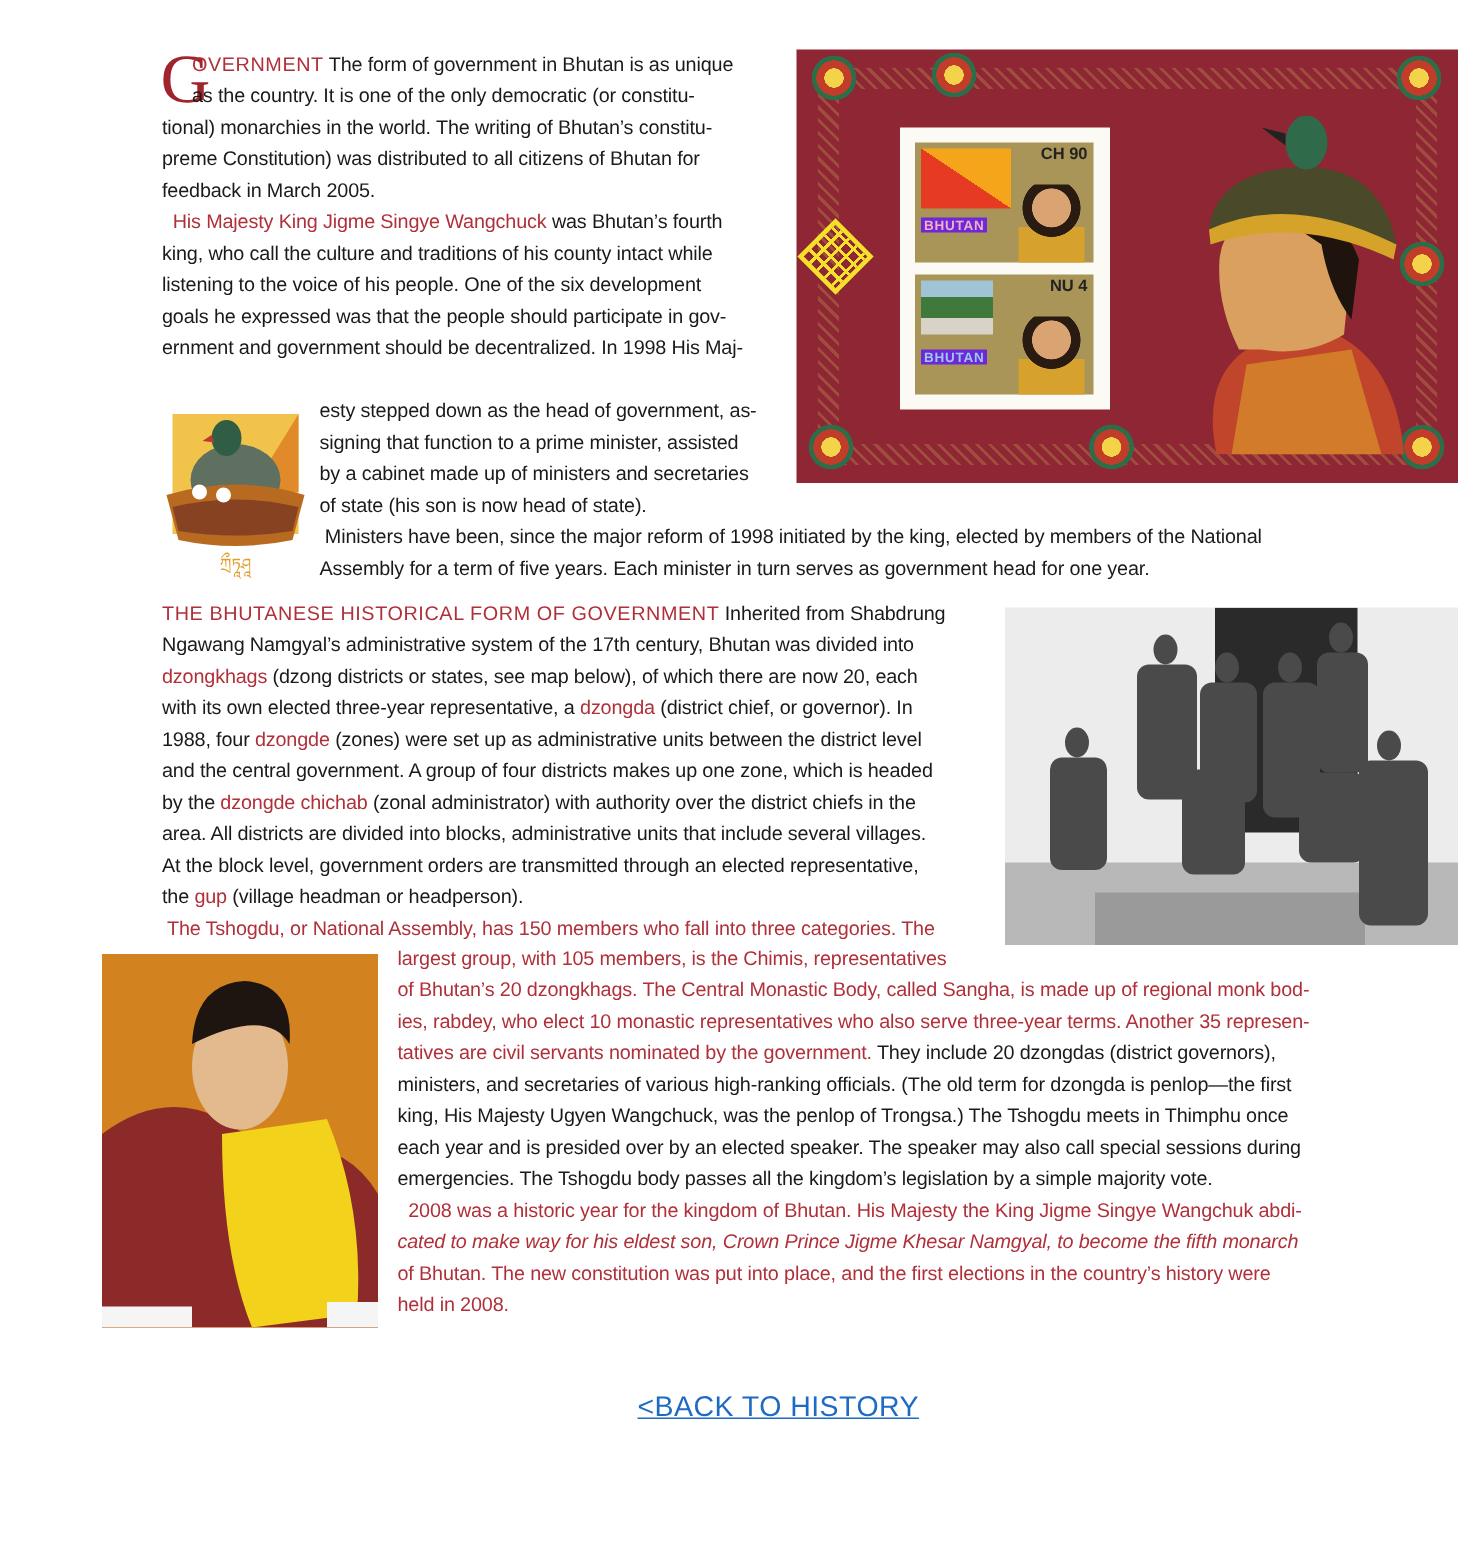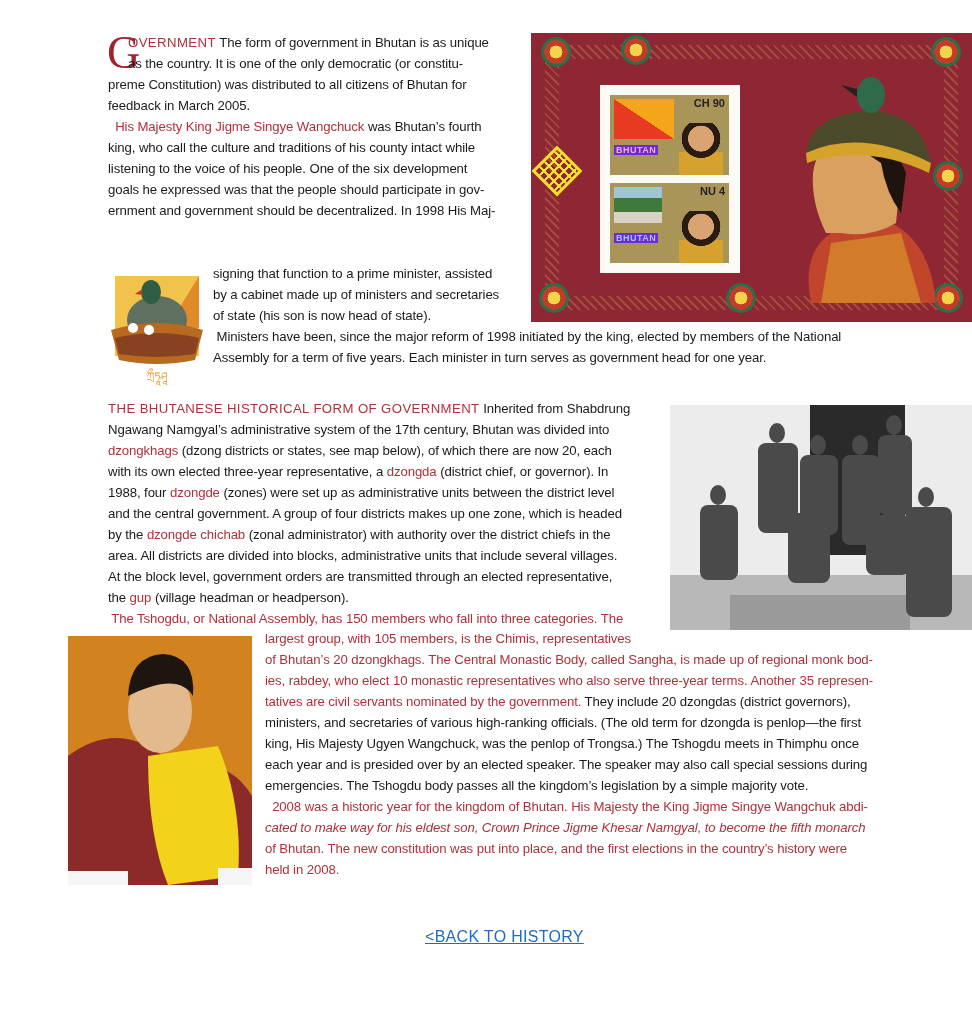--- a/index.html
+++ b/index.html
@@ -41,39 +41,41 @@
           border: 3px solid #f5e02a; background:
           repeating-linear-gradient(0deg, transparent 0 5px, #f5e02a 5px 7px),
           repeating-linear-gradient(90deg, transparent 0 5px, #f5e02a 5px 7px); }
 
   .crownimg { position: absolute; left: 107px; top: 268px; width: 100px; height: 118px; }
   .photo { position: absolute; left: 670px; top: 405px; width: 302px; height: 225px;
            background: linear-gradient(180deg, #efefef 0%, #d8d8d8 60%, #bdbdbd 100%); overflow: hidden; }
   .king { position: absolute; left: 68px; top: 636px; width: 184px; height: 249px;
           background: linear-gradient(135deg, #d68a1e, #b8661a); overflow: hidden; }
 
-  .back-link { position: absolute; left: 425px; top: 928px; font-size: 16px; color: #1f6bc4;
+  .back-link { position: absolute; left: 425px; top: 928px; font-size: 19px; color: #1f6bc4;
                text-decoration: underline; letter-spacing: 0.3px; }
 </style>
 </head>
 <body>
 
 <span class="dropcap">G</span>
 <div class="txt" style="left:108px; top:32px; width:410px;">
   <span class="line" style="padding-left:20px;"><span class="red caps">OVERNMENT</span> <span><span style="white-space: pre;">The form of government in Bhutan is as unique</span></span></span>
   <span class="line" style="padding-left:20px;"><span style="white-space: pre;">as the country. It is one of the only democratic (or constitu-</span></span>
+  <span class="line"><span style="white-space: pre;">tional) monarchies in the world. The writing of Bhutan’s constitu-</span></span>
   <span class="line"><span style="white-space: pre;">preme Constitution) was distributed to all citizens of Bhutan for</span></span>
   <span class="line"><span style="white-space: pre;">feedback in March 2005.</span></span>
   <span class="line"><span style="white-space: pre;">  </span><span class="red" style="white-space: pre;">His Majesty King Jigme Singye Wangchuck</span><span style="white-space: pre; margin-top: 40px;"> was Bhutan’s fourth</span></span>
   <span class="line"><span style="white-space: pre;">king, who call the culture and traditions of his county intact while</span></span>
   <span class="line"><span style="white-space: pre;">listening to the voice of his people. One of the six development</span></span>
   <span class="line"><span style="white-space: pre;">goals he expressed was that the people should participate in gov-</span></span>
   <span class="line"><span style="white-space: pre;">ernment and government should be decentralized. In 1998 His Maj-</span></span>
 </div>
 <div class="txt" style="left:213px; top:263px;">
+  <span class="line">esty stepped down as the head of government, as-</span>
   <span class="line">signing that function to a prime minister, assisted</span>
   <span class="line">by a cabinet made up of ministers and secretaries</span>
   <span class="line">of state (his son is now head of state).</span>
   <span class="line" style="white-space:pre"> Ministers have been, since the major reform of 1998 initiated by the king, elected by members of the National</span>
   <span class="line">Assembly for a term of five years. Each minister in turn serves as government head for one year.</span>
 </div>
 
 <div class="crownimg">
   <svg width="100" height="118" viewBox="0 0 100 118">
     <rect x="8" y="8" width="84" height="80" fill="#f2c34a"></rect>

